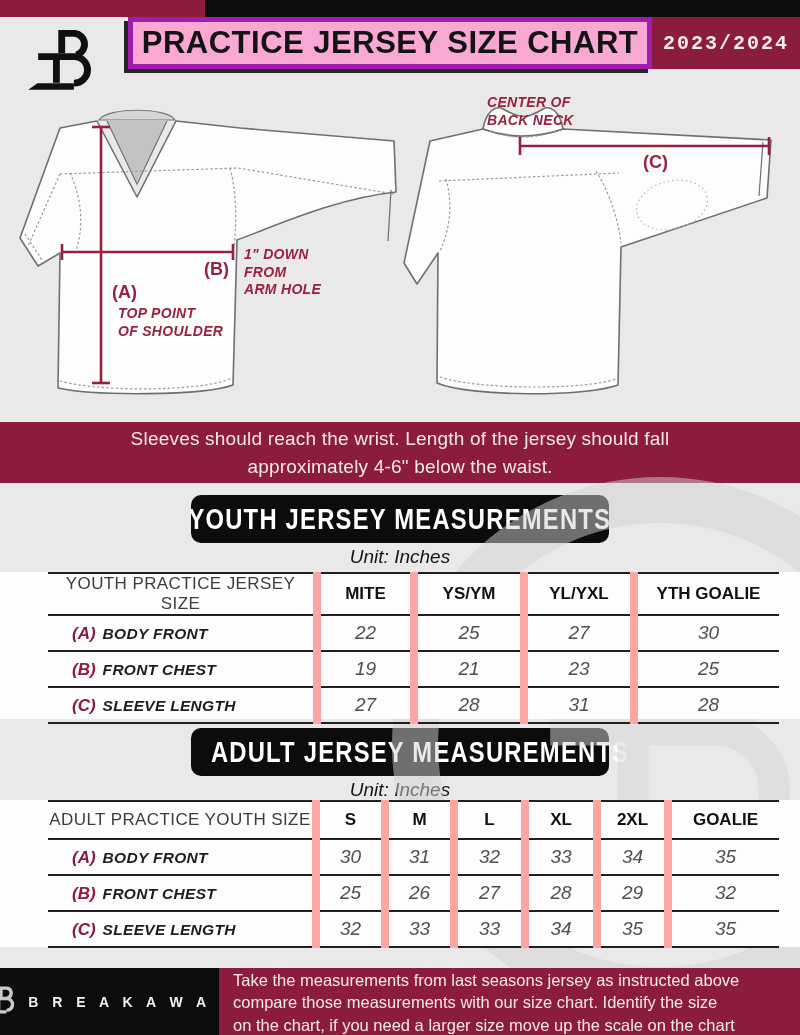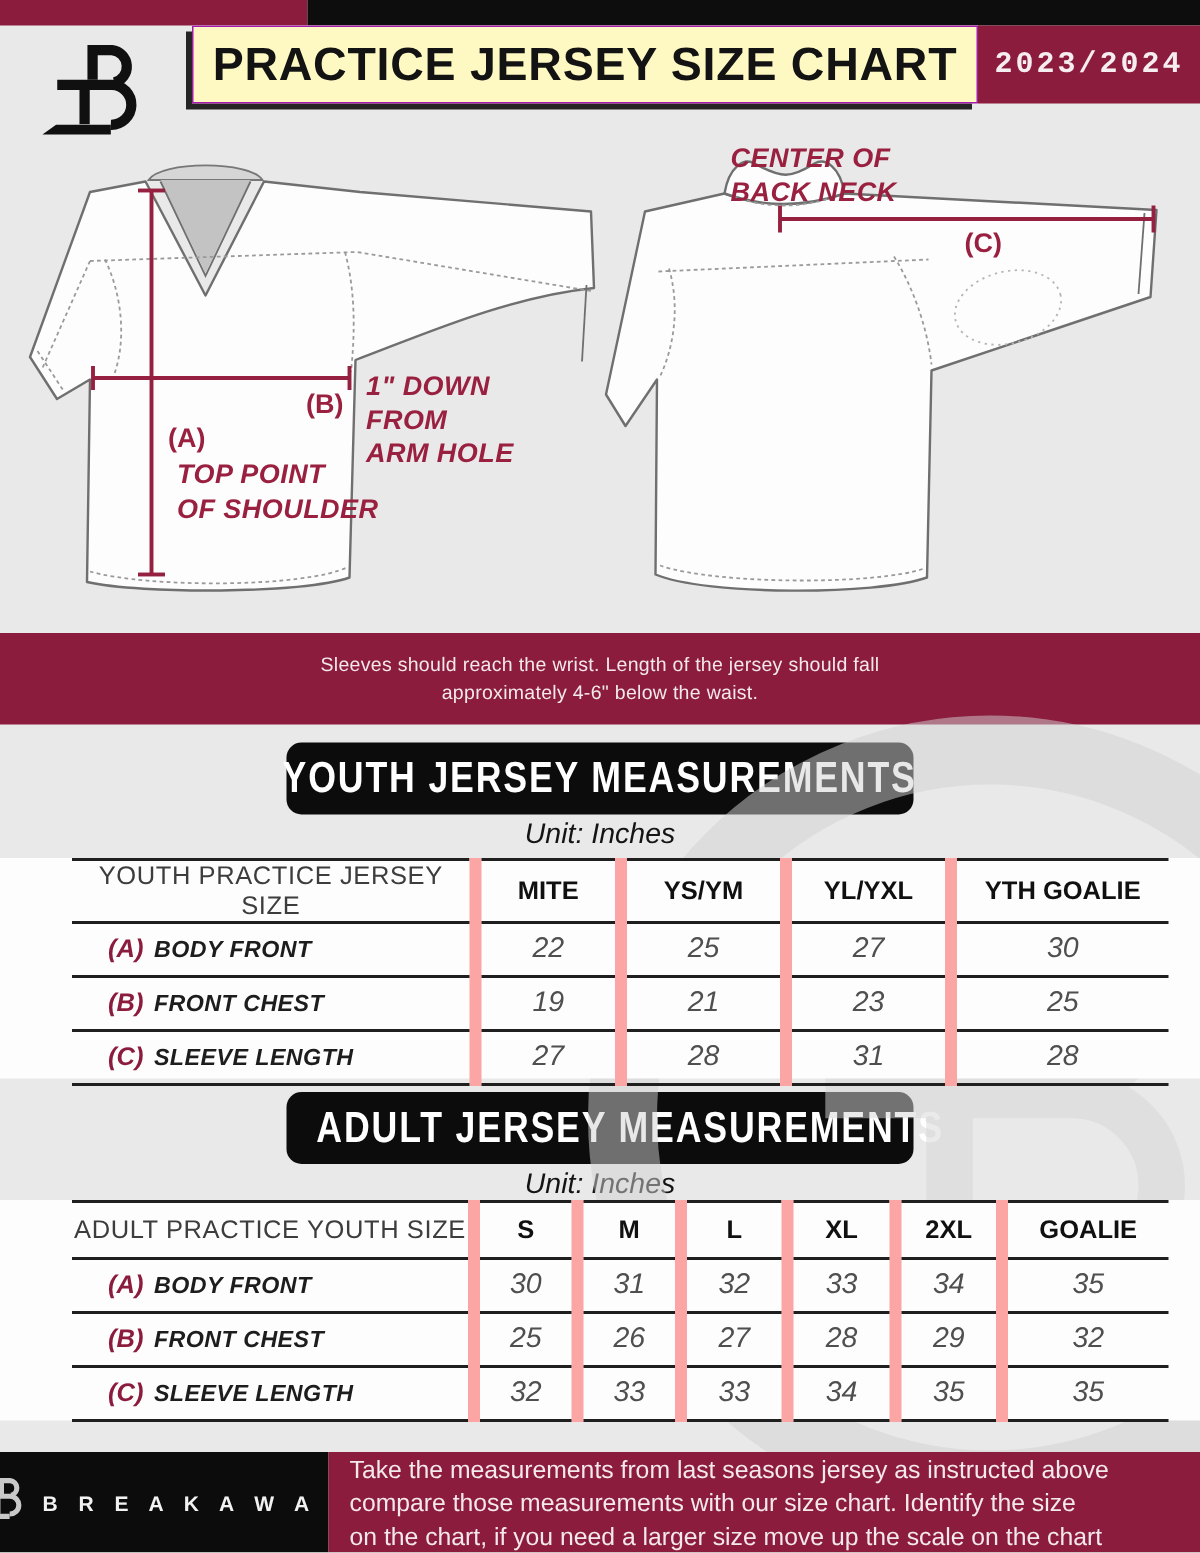--- a/index.html
+++ b/index.html
@@ -10,21 +10,21 @@
     font-family:"Liberation Sans", sans-serif;
   }
 
   
   .top-strip { position:absolute; top:0; left:0; width:800px; height:17px; }
   .top-strip .strip-maroon { position:absolute; left:0; top:0; width:205px; height:17px; background:#8c1c3d; }
   .top-strip .strip-black  { position:absolute; left:205px; top:0; width:595px; height:17px; background:#0d0d0d; }
 
   .title-box {
     position:absolute; left:128px; top:17px; width:524px; height:52px;
-    background:#fef9c3; border:1px solid #a21caf;
+    background:#f9a8d4; border:5px solid #a21caf;
     box-shadow:-4px 4px 0 rgba(15,15,15,.9);
     display:flex; align-items:center; justify-content:center;
   }
   .title-box h1 {
     font-size:31px; font-weight:800; letter-spacing:.5px; color:#131313; white-space:nowrap;
   }
   .season-box {
     position:absolute; left:652px; top:17px; width:148px; height:52px;
     background:#8c1c3d; color:#f5edf0;
     display:flex; align-items:center; justify-content:center;
@@ -33,29 +33,29 @@
   }
   .brand-logo { position:absolute; left:26px; top:22px; width:76px; height:76px; }
 
   
   .diagram { position:absolute; }
   .diagram svg { display:block; }
   .diag-front { left:8px; top:98px; width:420px; height:310px; }
   .diag-back  { left:400px; top:85px; width:400px; height:320px; }
   .anno { position:absolute; color:#9a2040; line-height:1.26; }
   .anno.key { font-weight:bold; font-size:18px; font-style:normal; }
-  .anno.cap { font-style:italic; font-weight:bold; font-size:18px; letter-spacing:.3px; }
+  .anno.cap { font-style:italic; font-weight:bold; font-size:14px; letter-spacing:.3px; }
   .anno .cap-line { display:block; }
 
   
   .banner {
     position:absolute; left:0; top:422px; width:800px; height:61px;
     background:#8c1c3d; color:#f3e8eb; text-align:center;
     display:flex; flex-direction:column; justify-content:center;
-    font-size:13px; line-height:1.45; letter-spacing:.2px;
+    font-size:19px; line-height:1.45; letter-spacing:.2px;
   }
 
   
   .badge {
     position:absolute; left:191px; width:418px; height:48px;
     background:#0c0c0c; border-radius:10px;
     display:flex; align-items:center; justify-content:center;
   }
   .badge span {
     color:#fff; font-weight:bold; font-size:29px; letter-spacing:1.5px;

